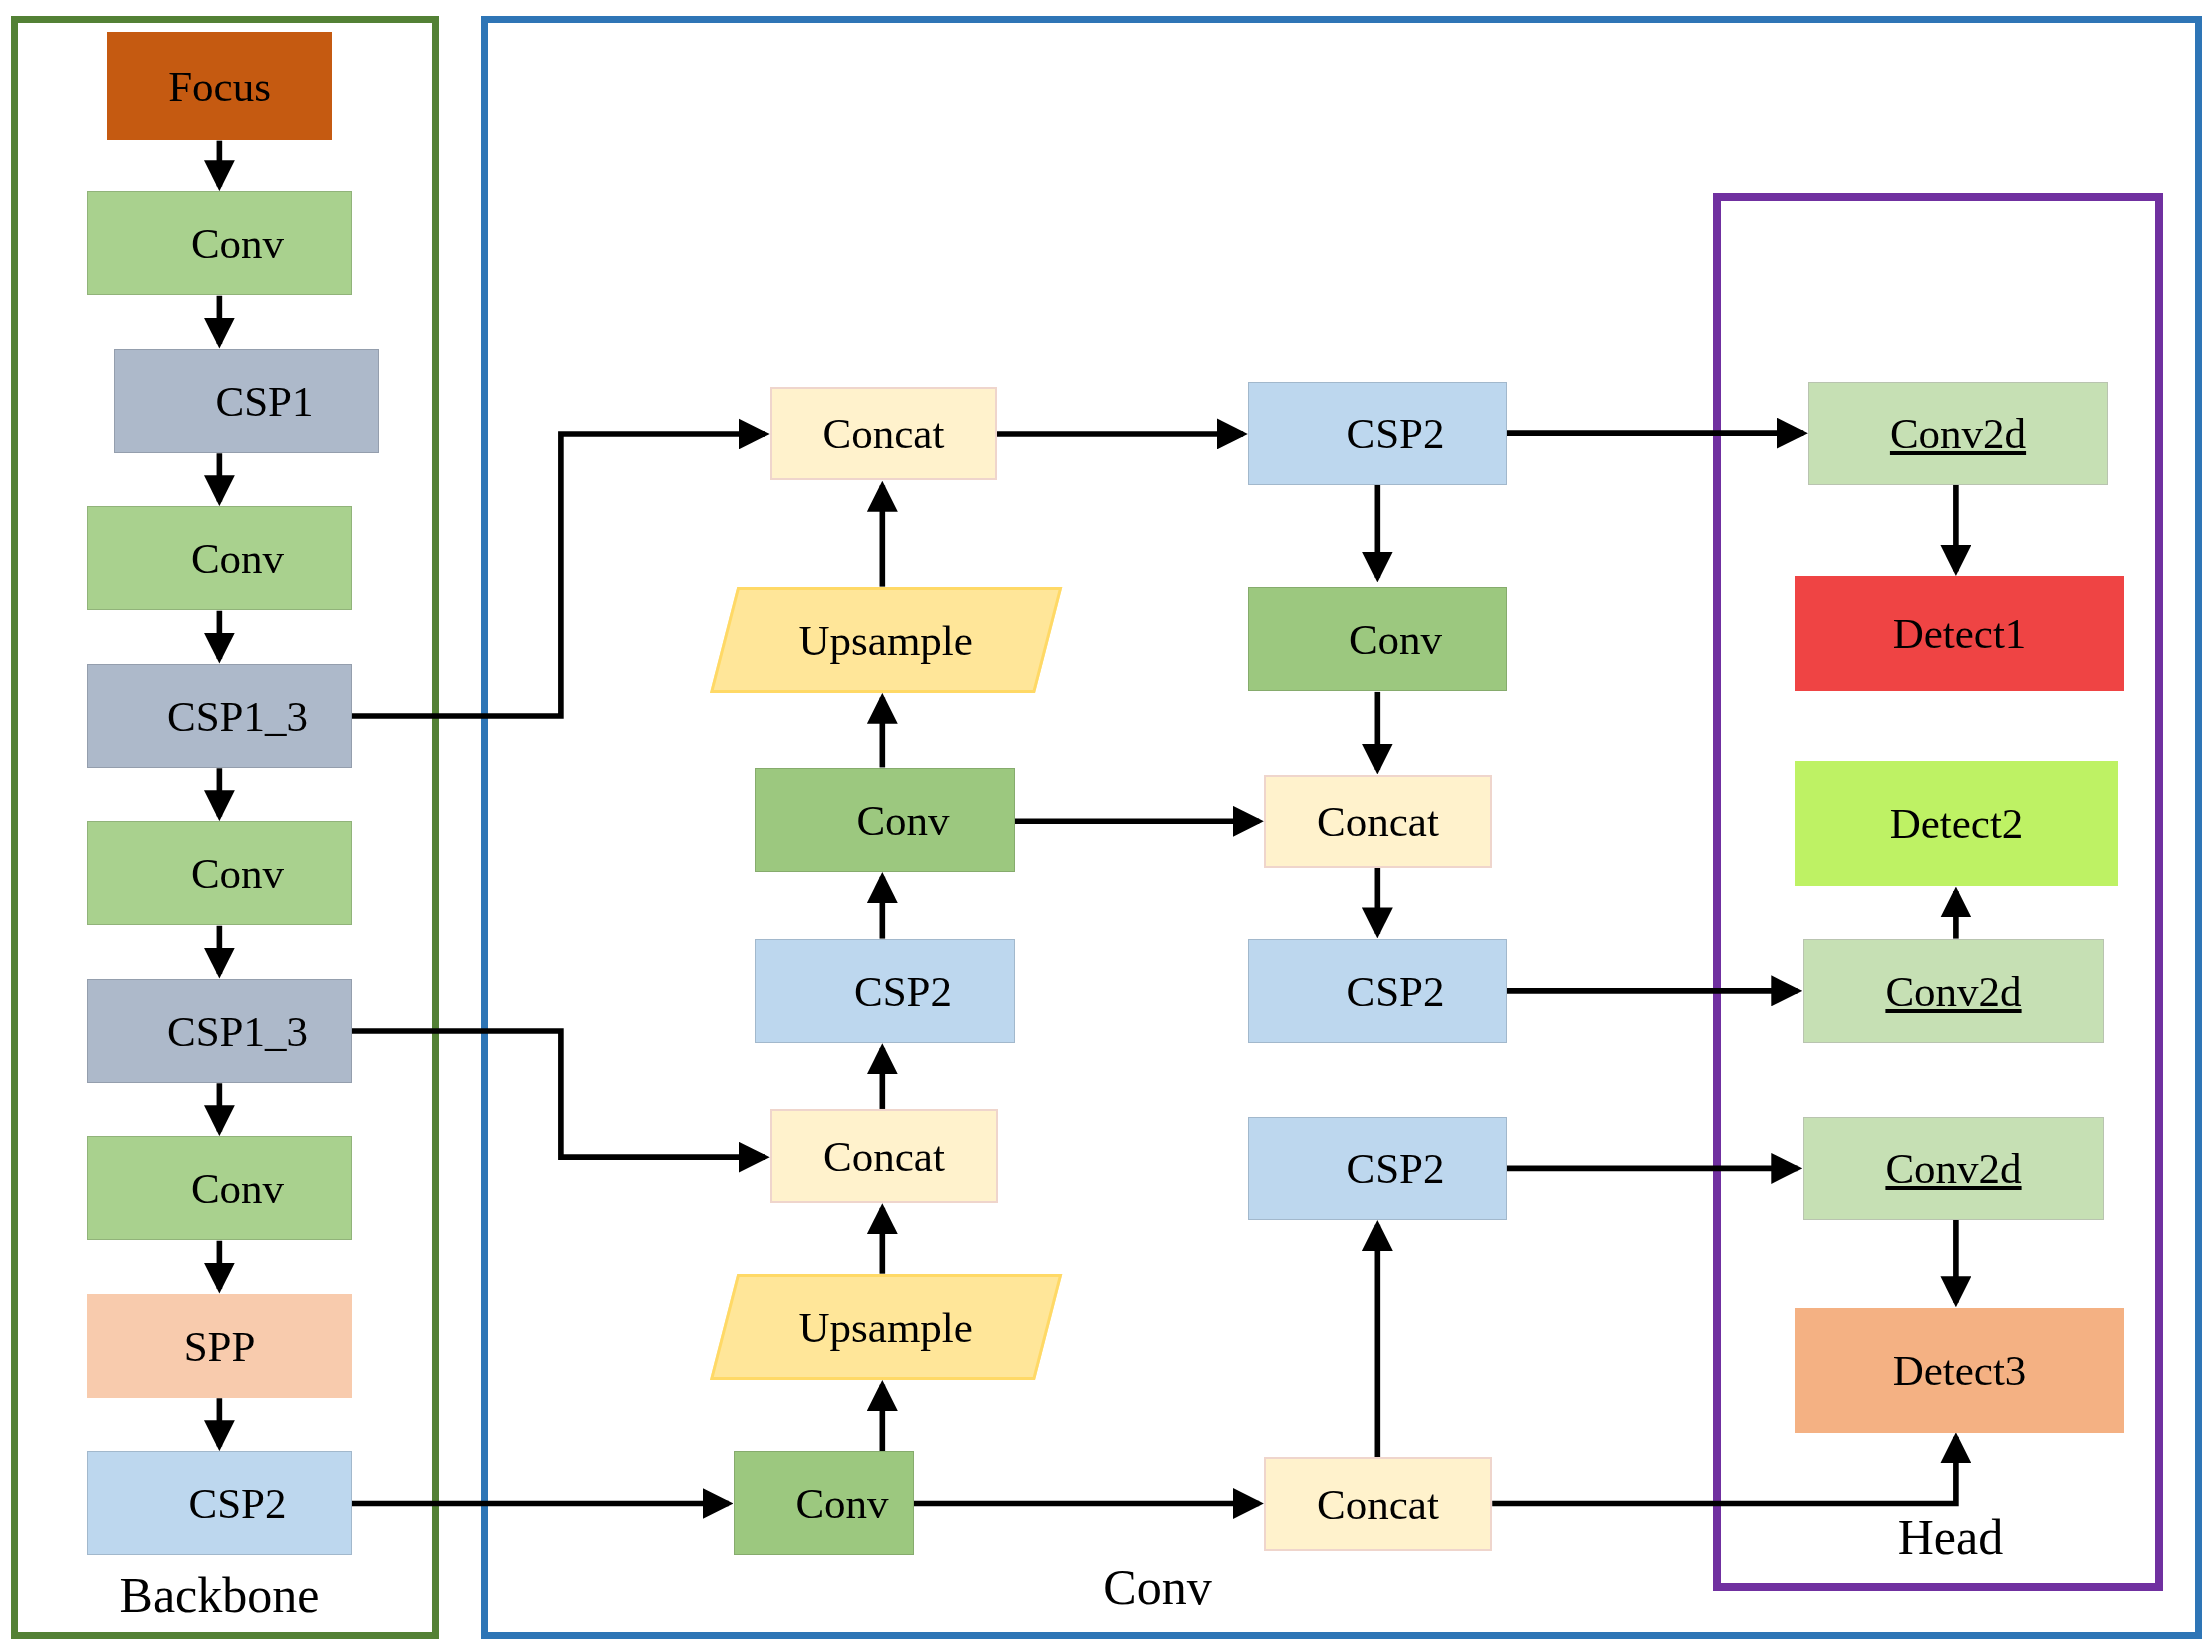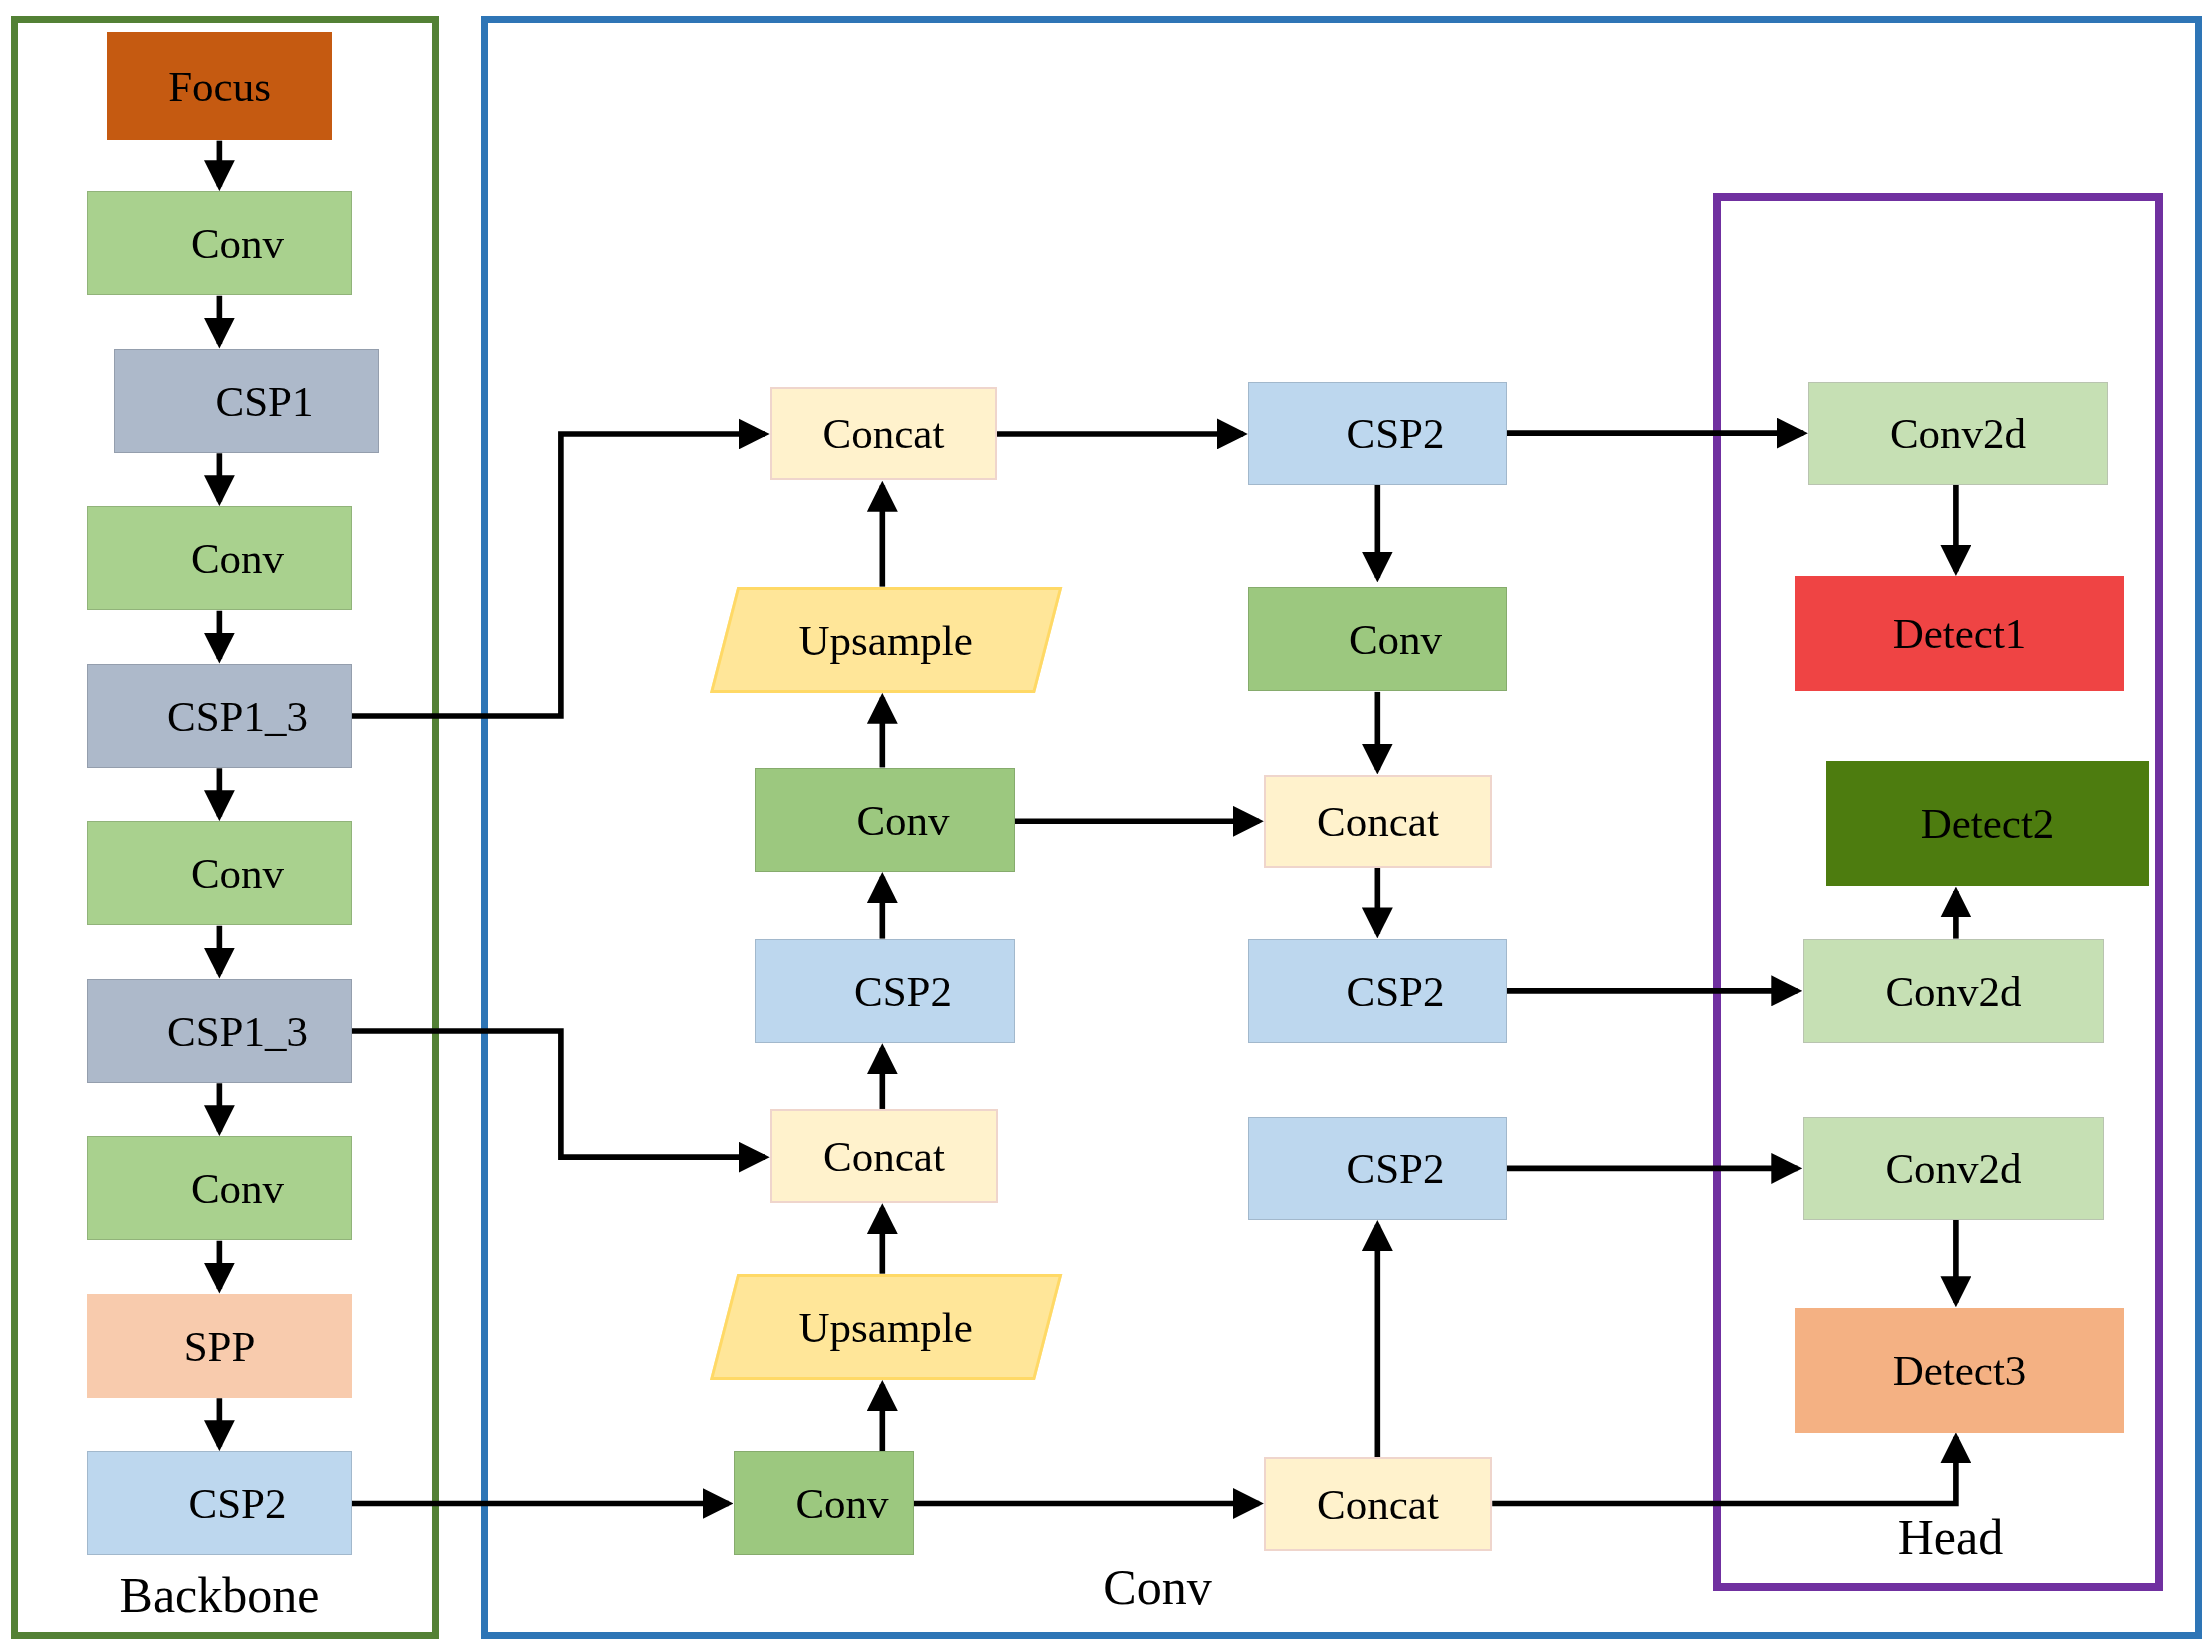--- a/index.html
+++ b/index.html
@@ -11,21 +11,21 @@
   #frame-backbone{left:11.3px;top:16px;width:428px;height:1623px;border-width:7.2px;}
   #frame-neck{left:481px;top:16px;width:1721px;height:1623px;border-width:7.2px;}
   #frame-head{left:1713px;top:193px;width:450px;height:1398px;border-width:8.8px;}
   .node{
     position:absolute;display:flex;align-items:center;justify-content:center;
     font-size:43px;line-height:1;box-sizing:border-box;white-space:nowrap;z-index:2;
   }
   .rect{border:1.6px solid rgba(0,0,0,0.14);padding-left:36px;}
   .noborder{border:none;}
   .concat{border:2.4px solid #EFD5CC;}
-  .conv2d{border:1.6px solid #B9C4B0;}
+  .conv2d{border:1.6px solid #B9C4B0;text-decoration:underline;}
   .para{
     border:3.2px solid #FFD966;
     transform:skewX(-14.45deg);
     transform-origin:0 100%;
   }
   .para .lbl{transform:skewX(14.45deg);display:block;}
   .seclabel{
     position:absolute;font-size:50px;line-height:1;display:flex;
     align-items:center;justify-content:center;z-index:2;
   }
@@ -165,21 +165,21 @@
   <div class="seclabel" style="left:1037px;top:1559px;width:241px;height:56px;">
       <span>Conv</span>
     </div>
 
   <div class="node conv2d" style="left: 1808px; top: 382px; width: 300px; height: 103px; background: rgb(198, 224, 180);">
       <span>Conv2d</span>
     </div>
   <div class="node noborder" style="left: 1795px; top: 576px; width: 329px; height: 115px; background: #ef4444;">
       <span>Detect1</span>
     </div>
-  <div class="node noborder" style="left: 1795px; top: 761px; width: 323px; height: 125px; background: #4d7c0f; margin-left: 31px;">
+  <div class="node noborder" style="left: 1795px; top: 761px; width: 323px; height: 125px; background: #bef264;">
       <span>Detect2</span>
     </div>
   <div class="node conv2d" style="left: 1803px; top: 939px; width: 301px; height: 104px; background: rgb(198, 224, 180);">
       <span>Conv2d</span>
     </div>
   <div class="node conv2d" style="left: 1803px; top: 1117px; width: 301px; height: 103px; background: rgb(198, 224, 180);">
       <span>Conv2d</span>
     </div>
   <div class="node noborder" style="left: 1795px; top: 1308px; width: 329px; height: 125px; background: rgb(244, 177, 131);">
       <span>Detect3</span>

